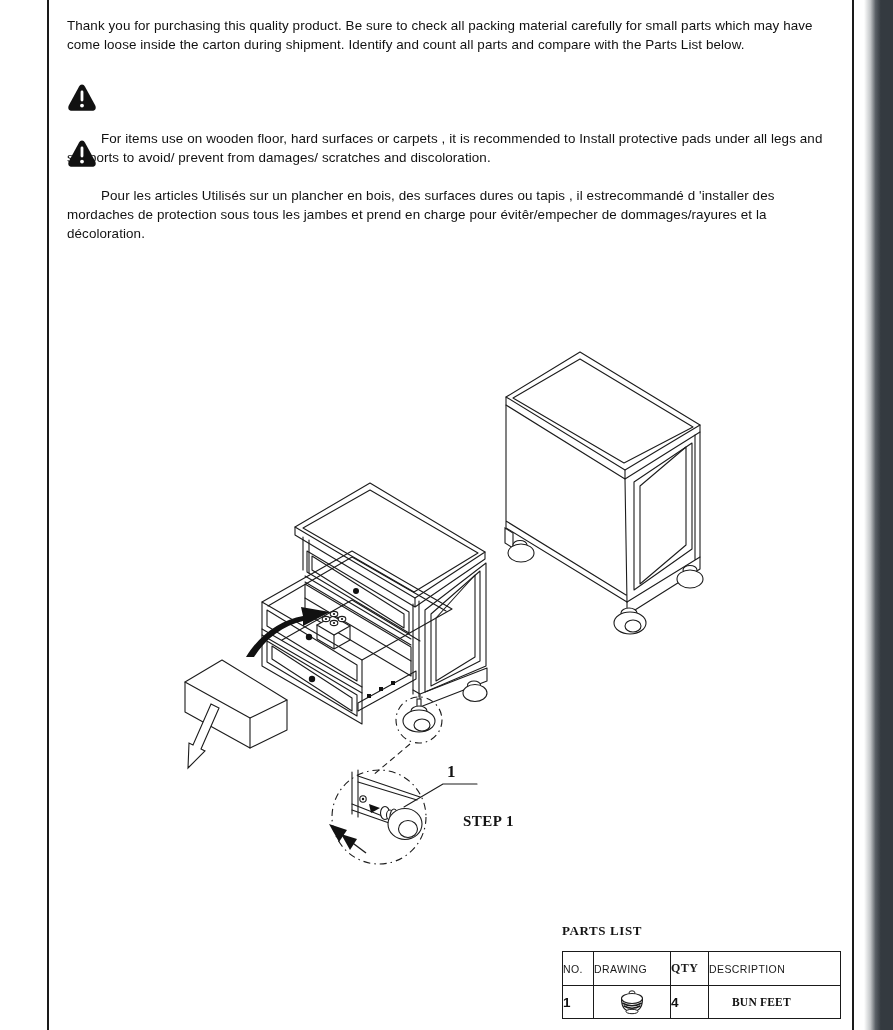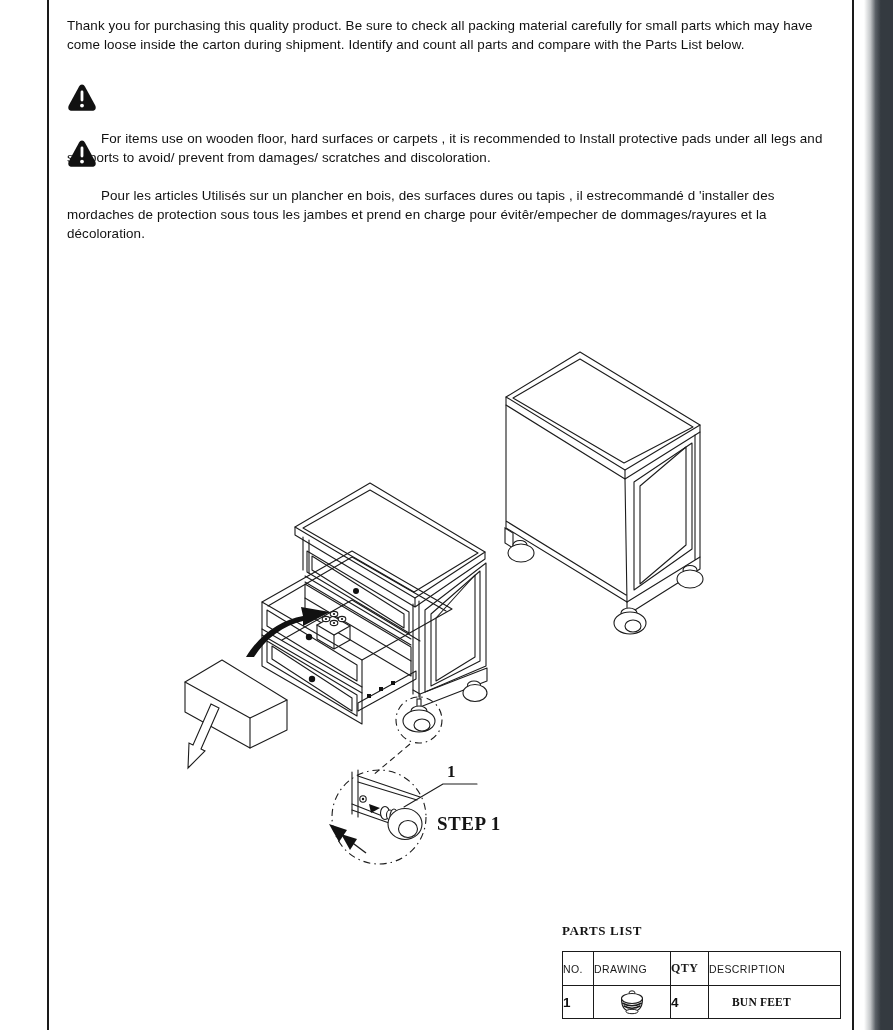--- a/index.html
+++ b/index.html
@@ -21,21 +21,21 @@
   
   .bodytext{
     position:absolute;left:67px;width:767px;
     font-size:13.4px;line-height:19px;letter-spacing:0.1px;
   }
   .indent{text-indent:34px;margin-top:24px;}
   .warn-icon{position:absolute;left:67px;width:30px;height:28px;}
   
   .serifbold{font-family:"Liberation Serif","DejaVu Serif",serif;font-weight:bold;color:#141414;}
   #part-callout{position:absolute;left:447px;top:762px;font-size:17px;}
-  #step-label{position:absolute;left:437px;top:813px;font-size:19px;letter-spacing:0.5px;}
+  #step-label{position:absolute;left:463px;top:813px;font-size:15px;letter-spacing:0.5px;}
   
   #parts-title{position:absolute;left:562px;top:923px;width:278px;text-align:left;
     font-size:13px;letter-spacing:0.6px;}
   #parts-table{position:absolute;left:562px;top:951px;border-collapse:collapse;table-layout:fixed;}
   #parts-table td{border:1.4px solid #1a1a1a;vertical-align:middle;padding:0;}
   #parts-table .hdr{font-size:10.5px;color:#1a1a1a;letter-spacing:0.4px;}
   #parts-table .hdr-serif{font-family:"Liberation Serif","DejaVu Serif",serif;font-weight:bold;font-size:12px;}
   #parts-table .num{font-weight:bold;font-size:13.5px;}
   #parts-table .desc{font-family:"Liberation Serif","DejaVu Serif",serif;font-weight:bold;
     font-size:11.5px;text-align:left;padding-left:23px;letter-spacing:0.2px;}

